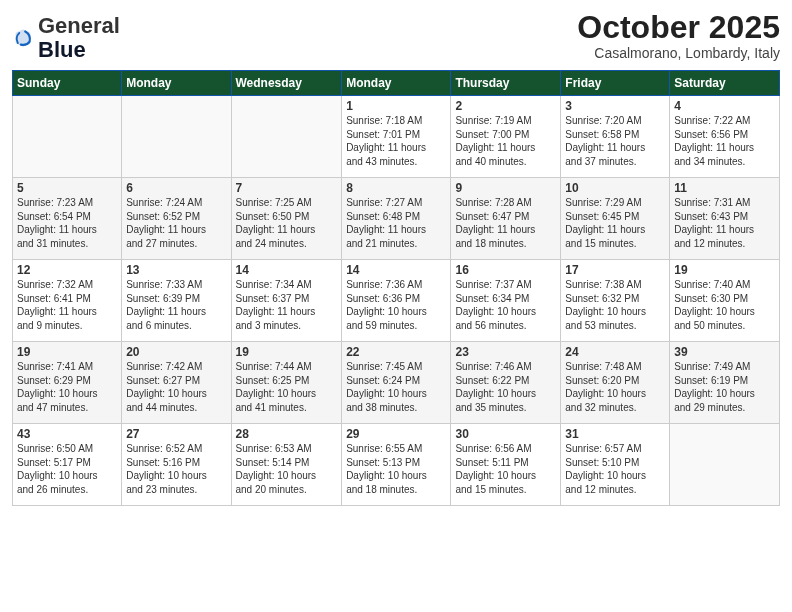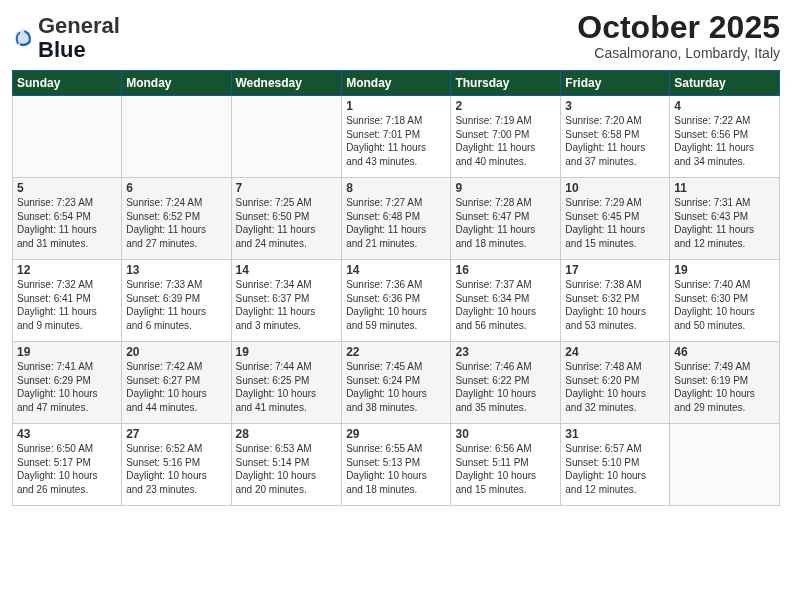--- a/index.html
+++ b/index.html
@@ -226,21 +226,21 @@
           </td>
           <td>
             <span class="day-number">23</span>
             <div class="day-info">Sunrise: 7:46 AM<br>Sunset: 6:22 PM<br>Daylight: 10 hours<br>and 35 minutes.</div>
           </td>
           <td>
             <span class="day-number">24</span>
             <div class="day-info">Sunrise: 7:48 AM<br>Sunset: 6:20 PM<br>Daylight: 10 hours<br>and 32 minutes.</div>
           </td>
           <td>
-            <span class="day-number">46</span>
+            <span class="day-number">39</span>
             <div class="day-info">Sunrise: 7:49 AM<br>Sunset: 6:19 PM<br>Daylight: 10 hours<br>and 29 minutes.</div>
           </td>
         </tr>
         <tr>
           <td>
             <span class="day-number">43</span>
             <div class="day-info">Sunrise: 6:50 AM<br>Sunset: 5:17 PM<br>Daylight: 10 hours<br>and 26 minutes.</div>
           </td>
           <td>
             <span class="day-number">27</span>

